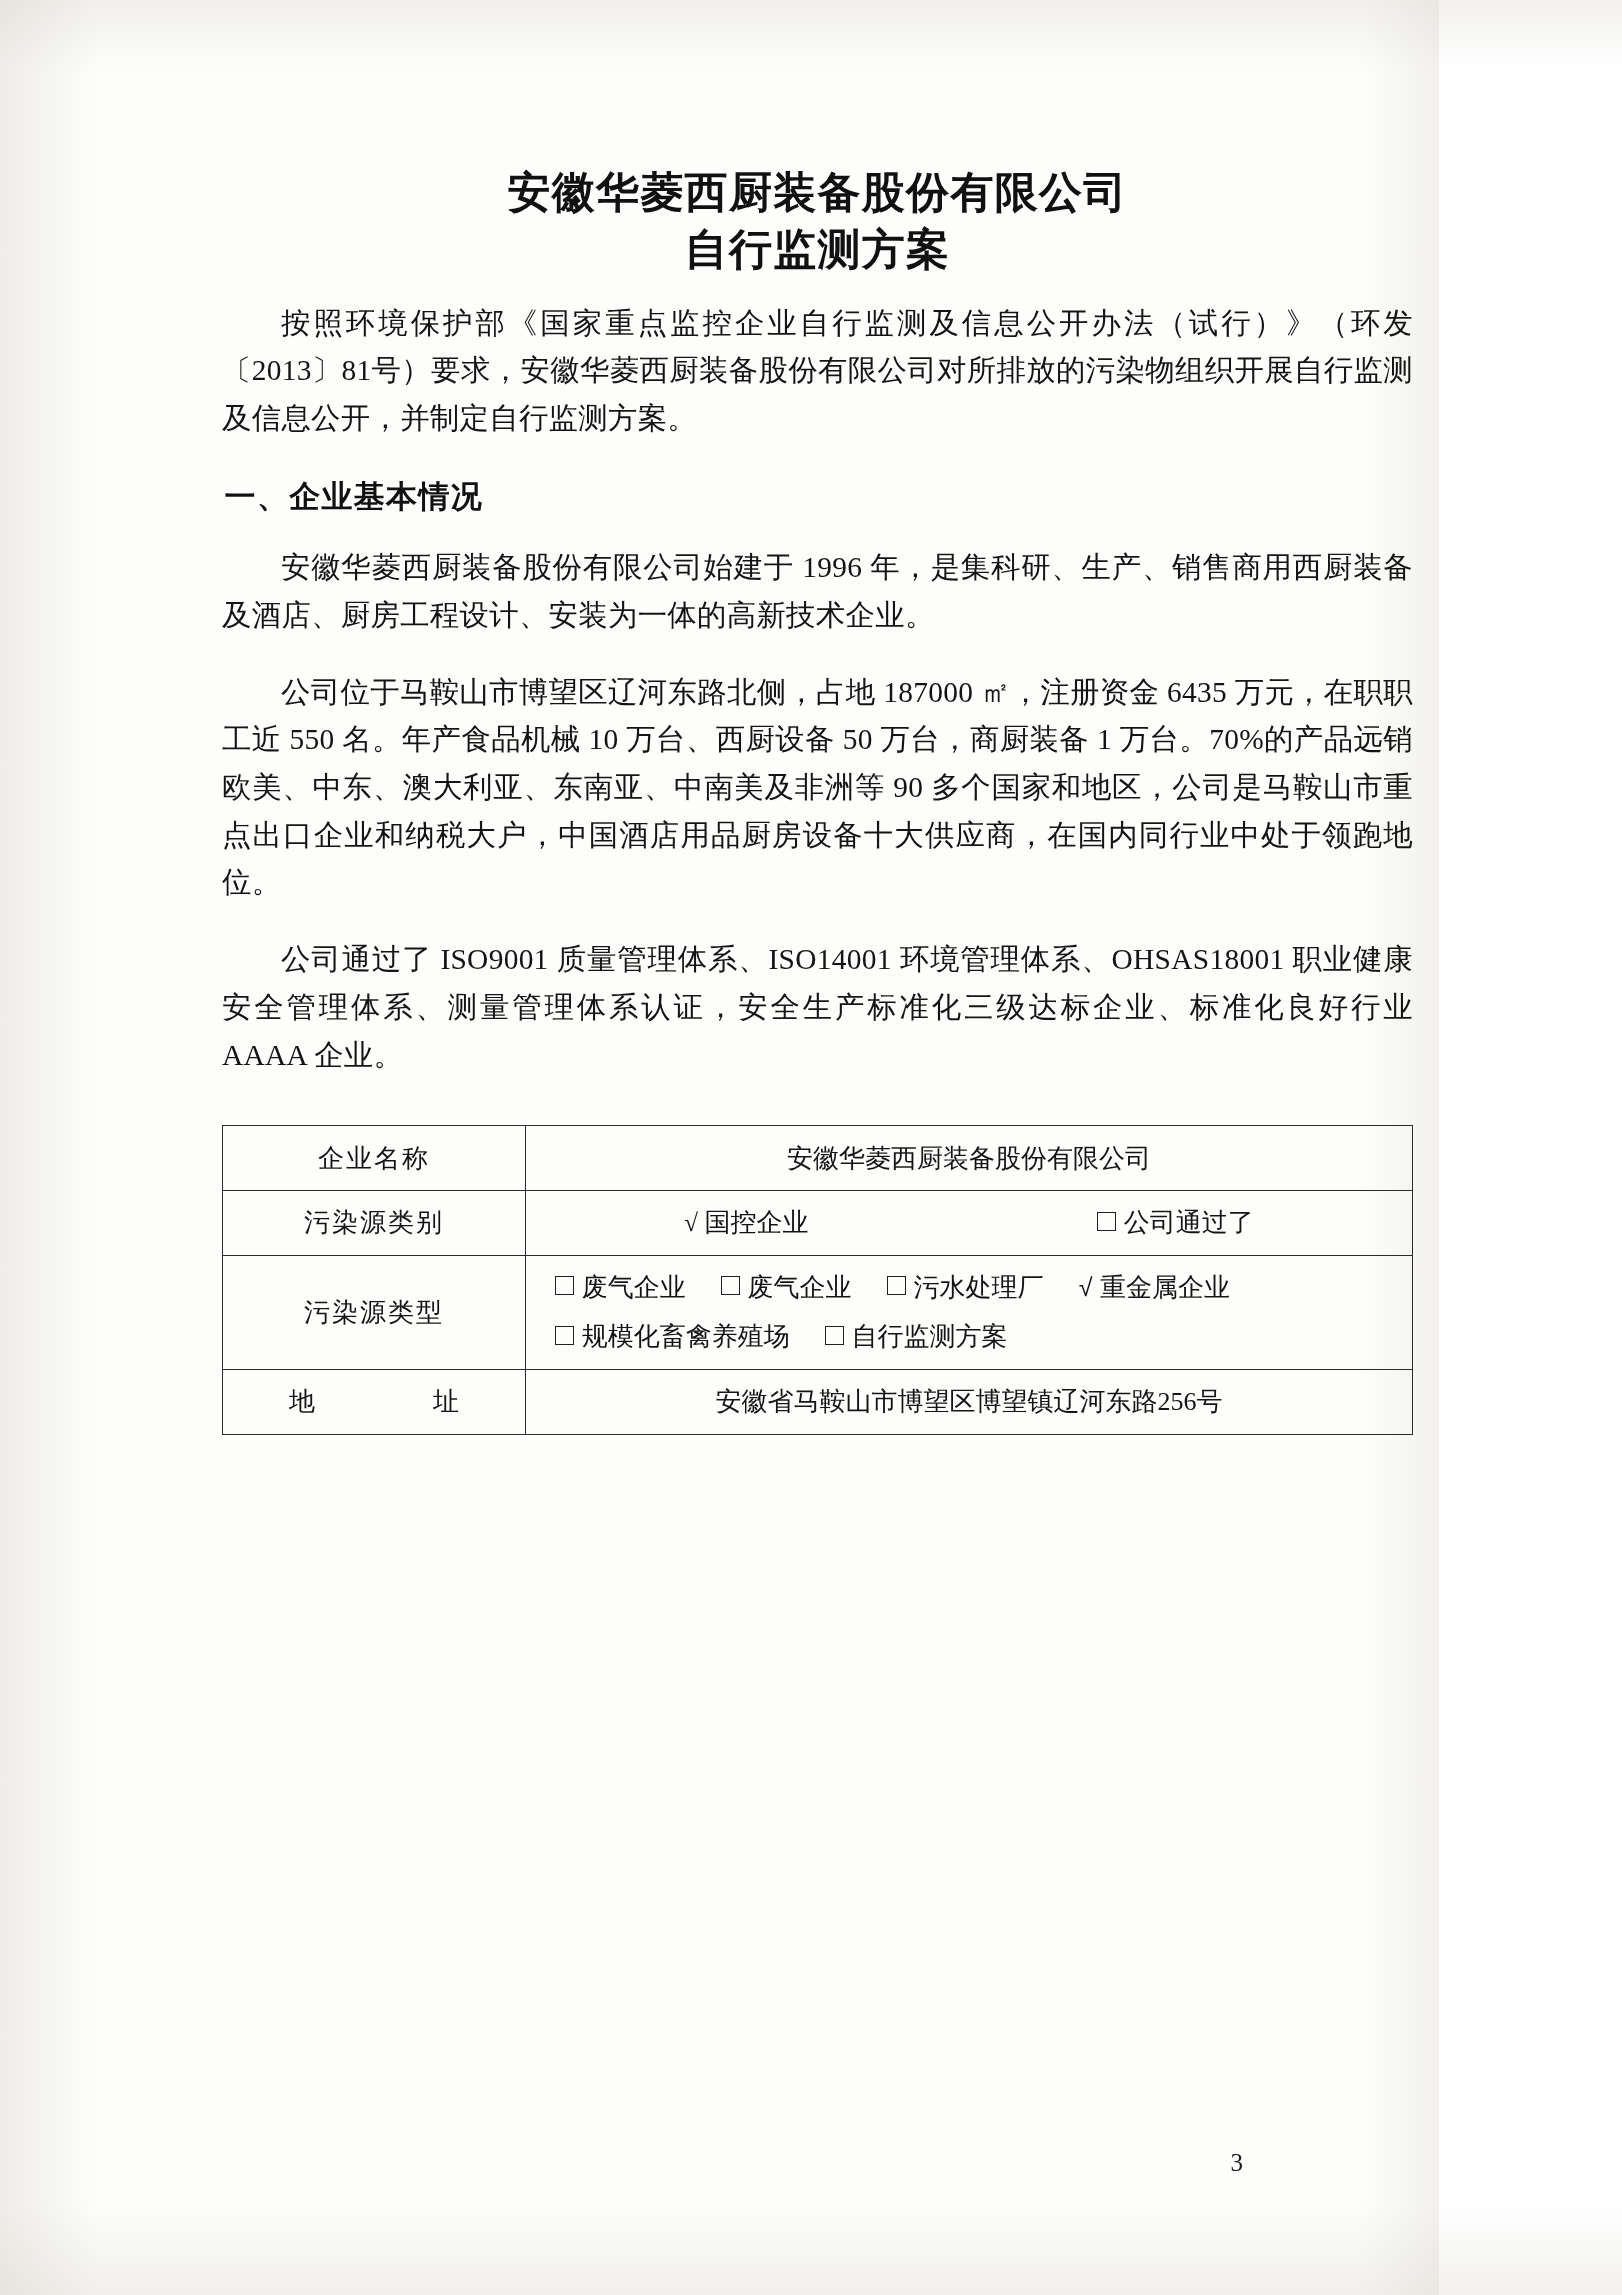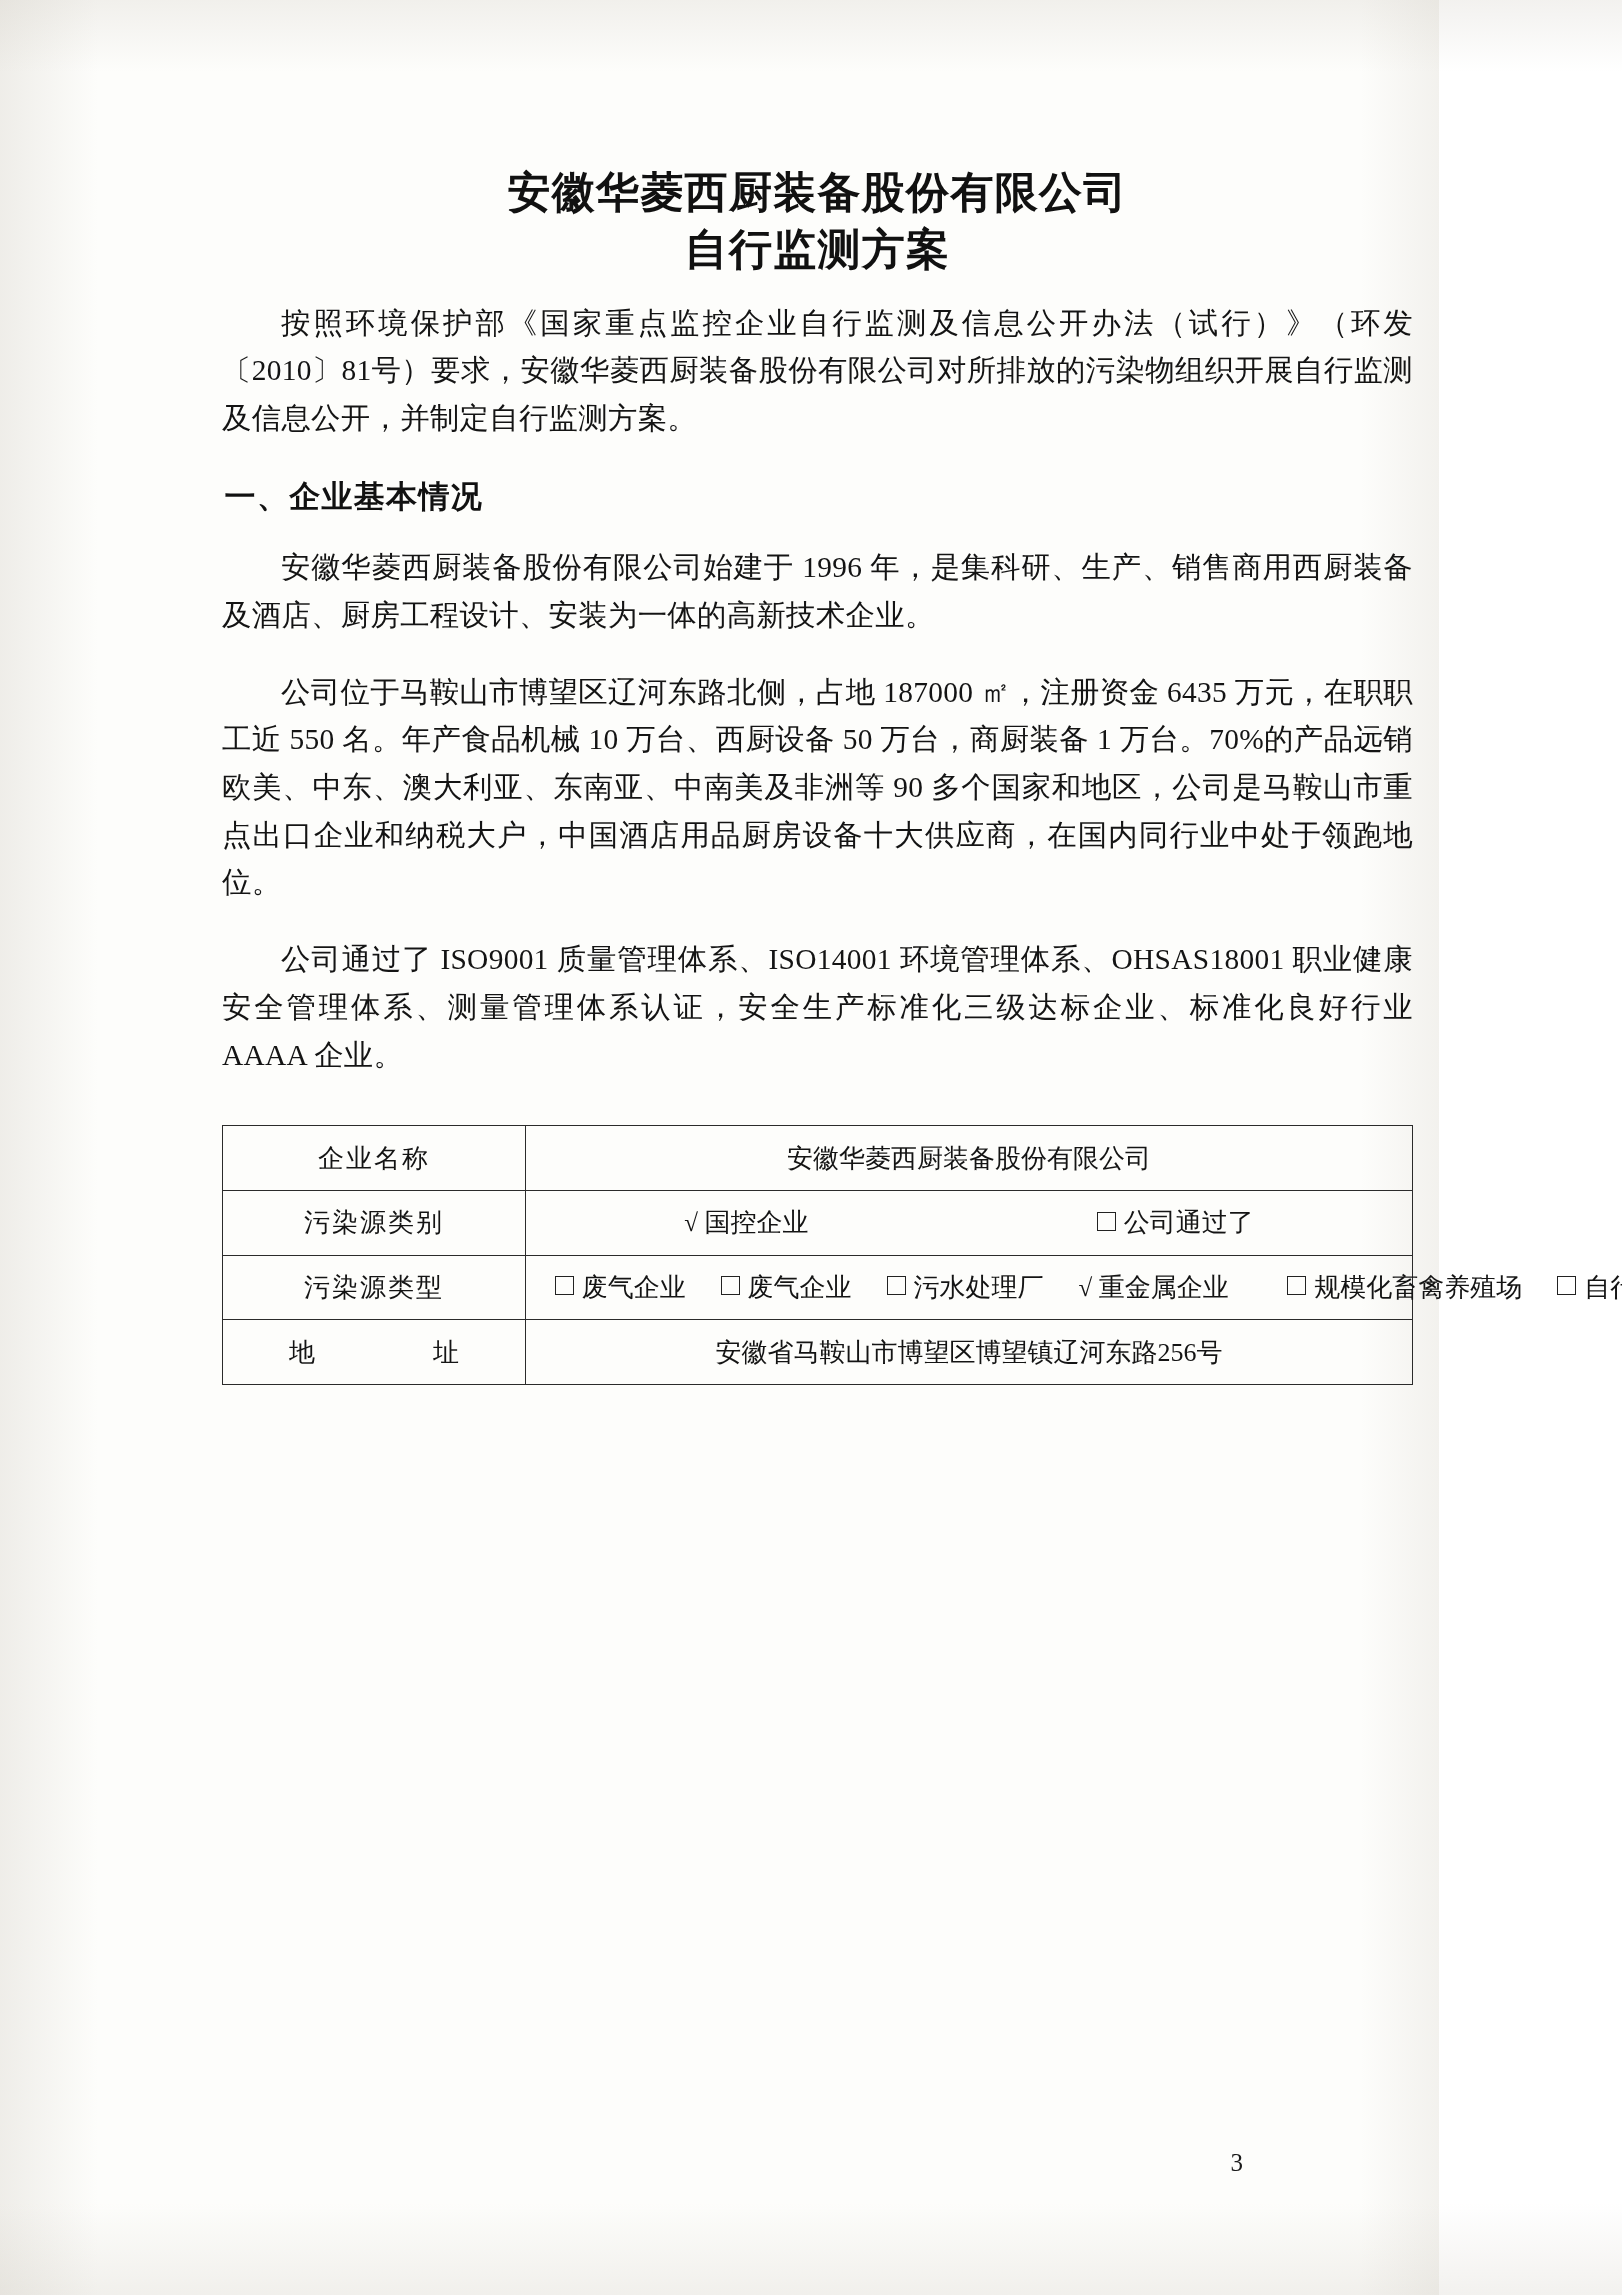--- a/index.html
+++ b/index.html
@@ -148,22 +148,23 @@
     display: inline-block;
     margin-right: 6.5px;
     font-size: 25px;
     line-height: 1;
   }
   .cell-pad-2line {
     padding: 10.5px 6.5px;
   }
   .row-lines {
     display: flex;
-    flex-direction: row;
+    flex-direction: column;
     gap: 14.4px;
+    font-family: Liberation Mono, monospace;
   }
 
   .page-number {
     position: absolute;
     right: 196px;
     bottom: 118px;
     font-size: 25px;
     color: #1a1a1a;
   }
 </style>
@@ -176,21 +177,21 @@
   <div class="scan-edge-top"></div>
   <div class="scan-edge-bottom"></div>
 
   <div class="content">
 
     <div class="doc-title">
       <span>安徽华菱西厨装备股份有限公司</span>
       <span class="line2">自行监测方案</span>
     </div>
 
-    <p class="para indent">按照环境保护部《国家重点监控企业自行监测及信息公开办法（试行）》（环发〔2010〕81号）要求，安徽华菱西厨装备股份有限公司对所排放的污染物组织开展自行监测及信息公开，并制定自行监测方案。</p>
+    <p class="para indent">按照环境保护部《国家重点监控企业自行监测及信息公开办法（试行）》（环发〔2013〕81号）要求，安徽华菱西厨装备股份有限公司对所排放的污染物组织开展自行监测及信息公开，并制定自行监测方案。</p>
 
     <h2 class="section-heading">一、企业基本情况</h2>
 
     <p class="para indent">安徽华菱西厨装备股份有限公司始建于 1996 年，是集科研、生产、销售商用西厨装备及酒店、厨房工程设计、安装为一体的高新技术企业。</p>
     <p class="para indent">公司位于马鞍山市博望区辽河东路北侧，占地 187000 ㎡，注册资金 6435 万元，在职职工近 550 名。年产食品机械 10 万台、西厨设备 50 万台，商厨装备 1 万台。70%的产品远销欧美、中东、澳大利亚、东南亚、中南美及非洲等 90 多个国家和地区，公司是马鞍山市重点出口企业和纳税大户，中国酒店用品厨房设备十大供应商，在国内同行业中处于领跑地位。</p>
     <p class="para indent">公司通过了 ISO9001 质量管理体系、ISO14001 环境管理体系、OHSAS18001 职业健康安全管理体系、测量管理体系认证，安全生产标准化三级达标企业、标准化良好行业 AAAA 企业。</p>
 
     <table class="info-table">
       <tbody>
         <tr>

